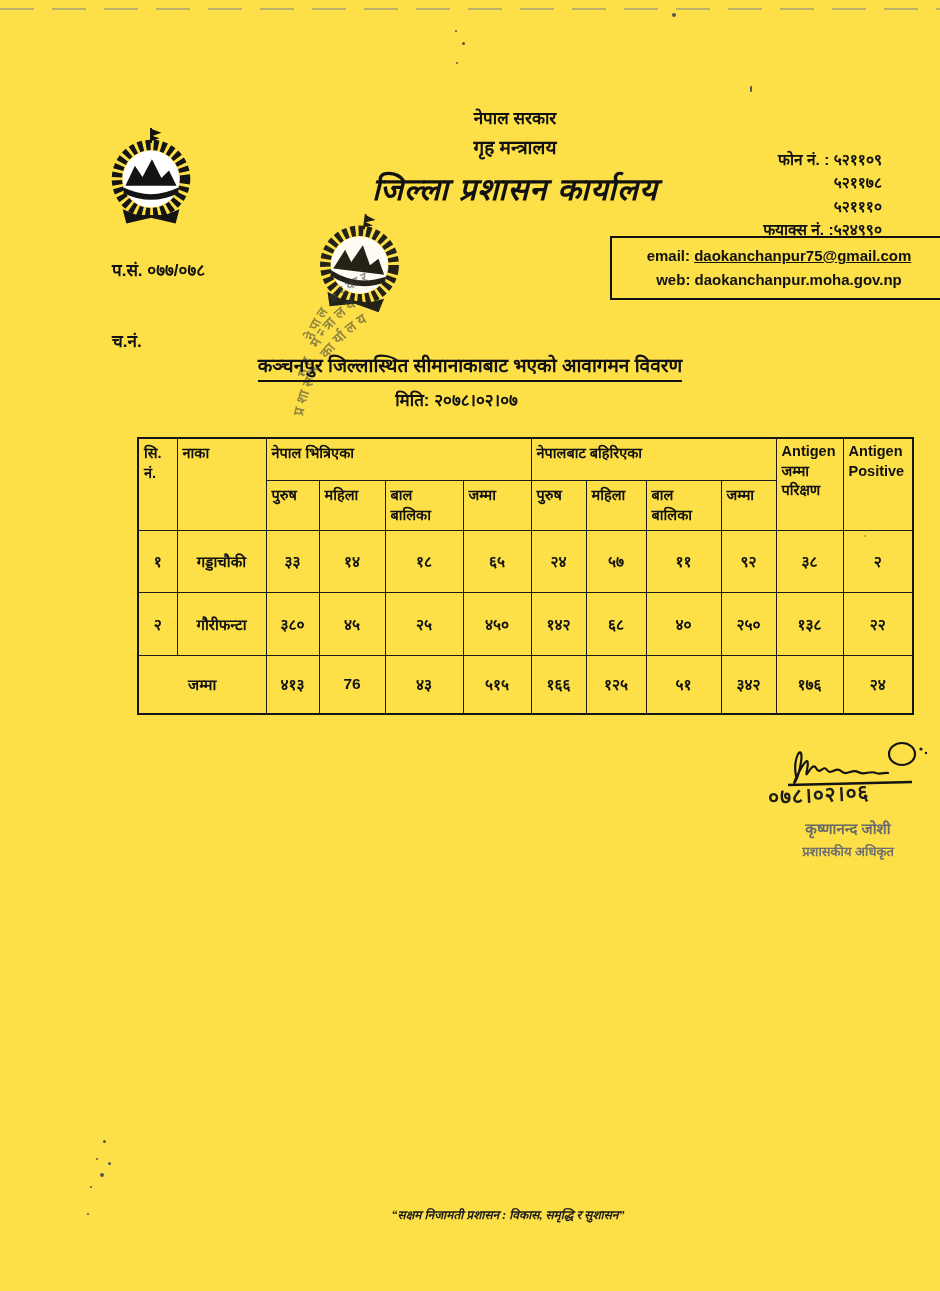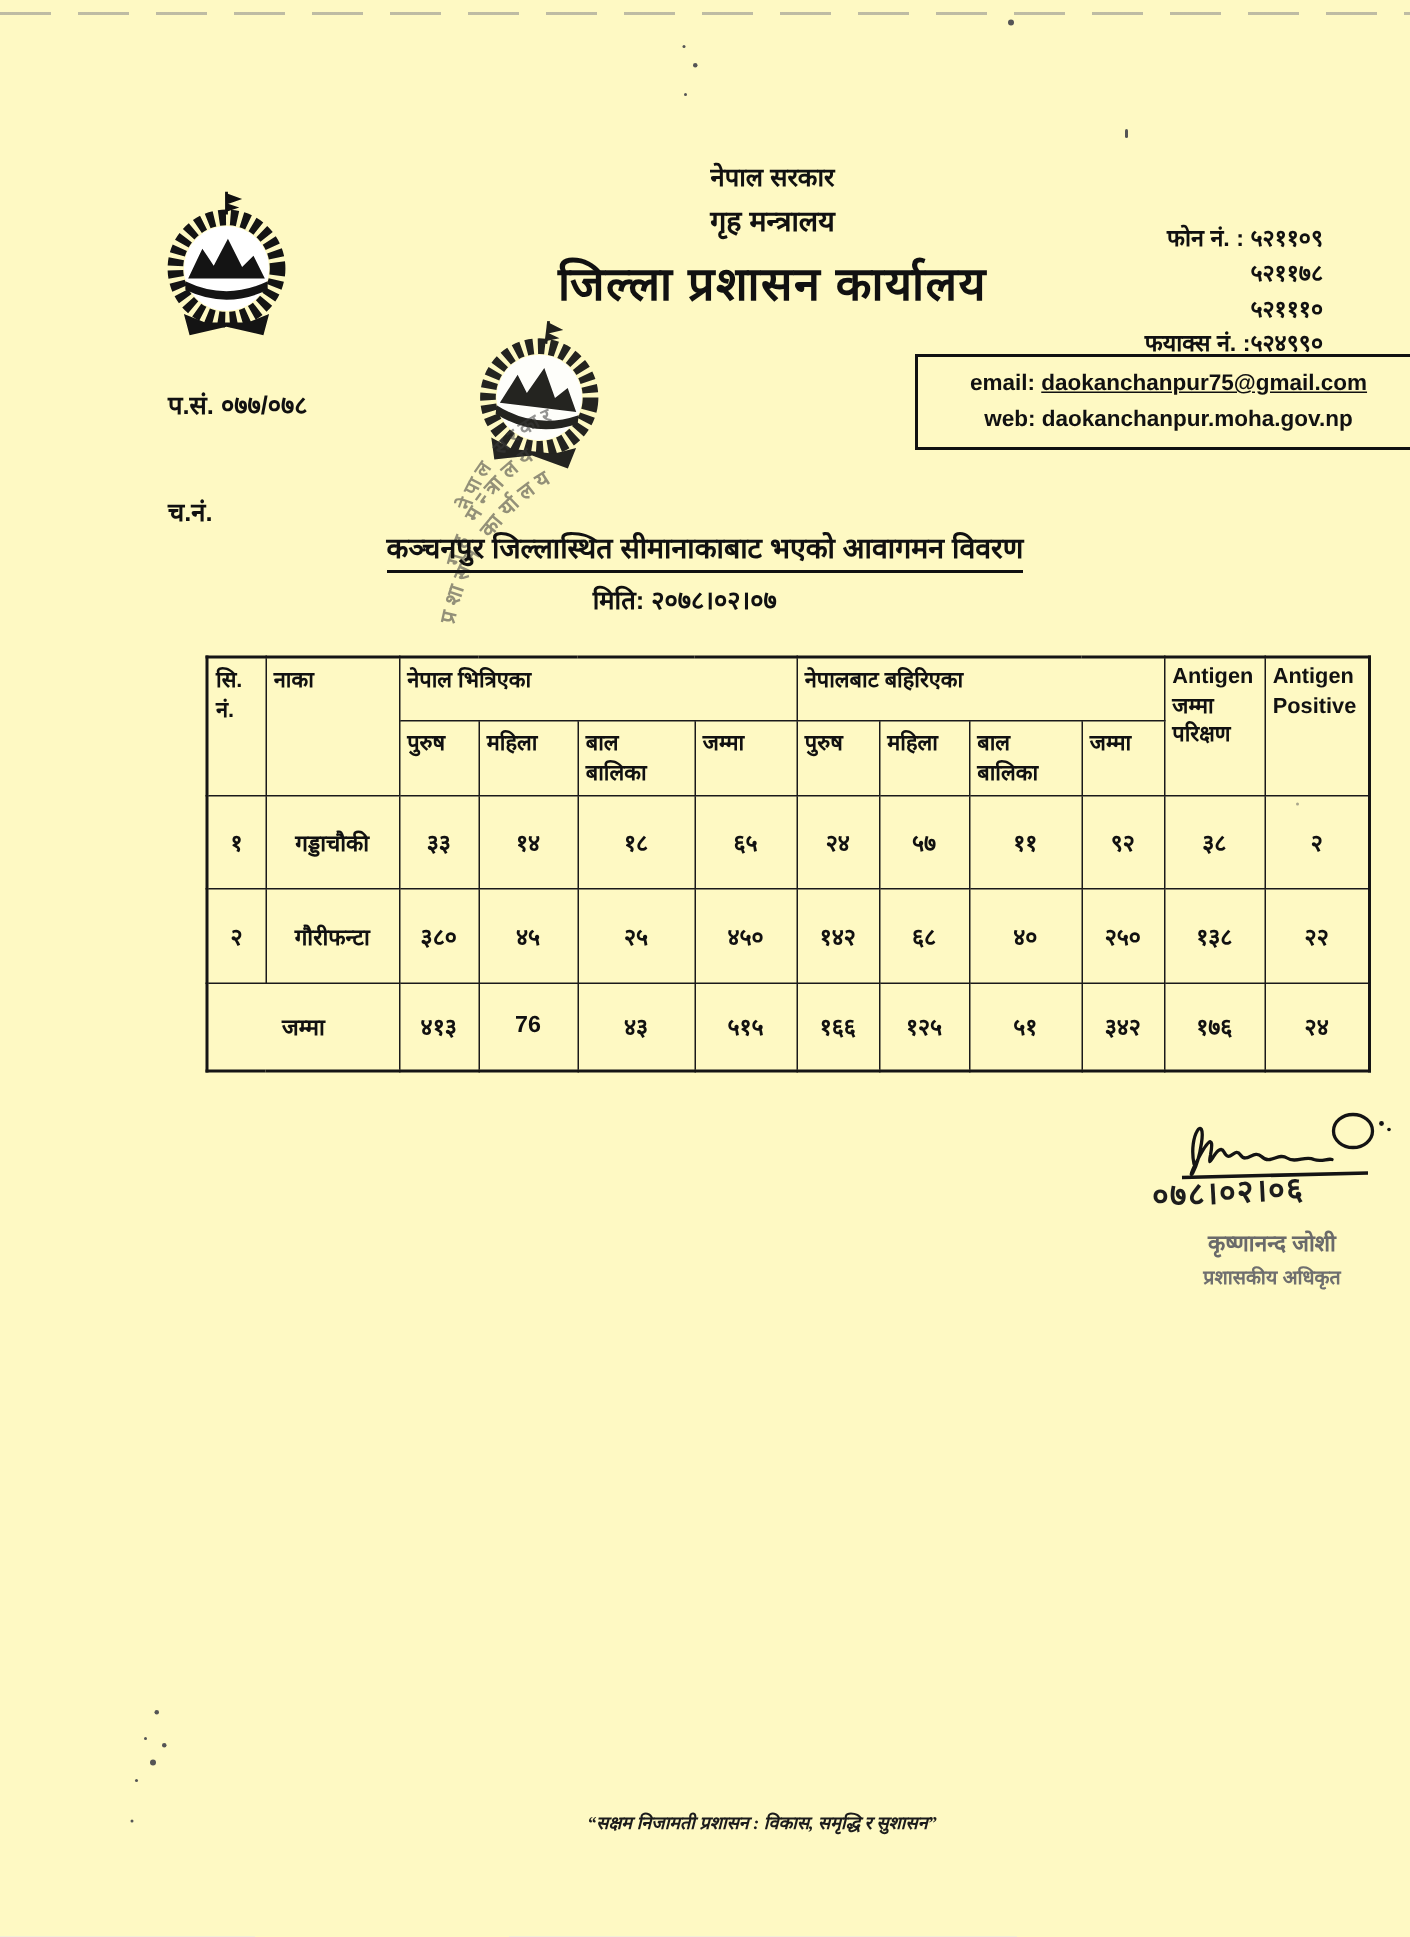--- a/index.html
+++ b/index.html
@@ -1,33 +1,33 @@
 <!DOCTYPE html>
 <html><head>
 <meta charset="utf-8">
 <style>
   html,body{margin:0;padding:0;background:#e8e8e8;}
   .page{
     position:relative; width:940px; height:1291px; margin:0 auto;
-    background:#fef9c3; overflow:hidden;
+    background:#fde047; overflow:hidden;
     font-family:"Liberation Sans", sans-serif; color:#111;
   }
   .abs{position:absolute;}
   .ml{white-space:pre-line;}
 
   
   .scan-edge{top:8px;left:0;width:940px;height:2px;opacity:.55;
     background:repeating-linear-gradient(90deg,#8a8a8a 0 34px,transparent 34px 52px);}
   .speck{background:#555;border-radius:50%;}
 
   
   .head-center{left:290px;top:106px;width:450px;text-align:center;}
   .gov-line{font-size:17px;font-weight:bold;}
   .ministry-line{font-size:19px;font-weight:bold;margin-top:5px;}
-  .office-line{font-size:31px;font-weight:bold;margin-top:7px;letter-spacing:1px;}
+  .office-line{font-size:31px;font-weight:bold;margin-top:7px;letter-spacing:1px;font-style:italic;}
   .district-line{font-size:21px;font-weight:bold;margin-top:9px;}
 
   .phone-block{left:700px;top:148px;width:182px;text-align:right;
     font-size:15.5px;font-weight:bold;line-height:1.5;}
   .email-box{left:610px;top:236px;width:318px;border:2px solid #111;
     padding:6px 8px;text-align:center;font-size:15px;font-weight:600;line-height:1.6;}
   .email-addr{text-decoration:underline;}
   .refno{left:112px;top:258px;font-size:17px;font-weight:bold;}
   .dispatchno{left:112px;top:297px;font-size:17px;font-weight:bold;margin-top:32px;}
 

